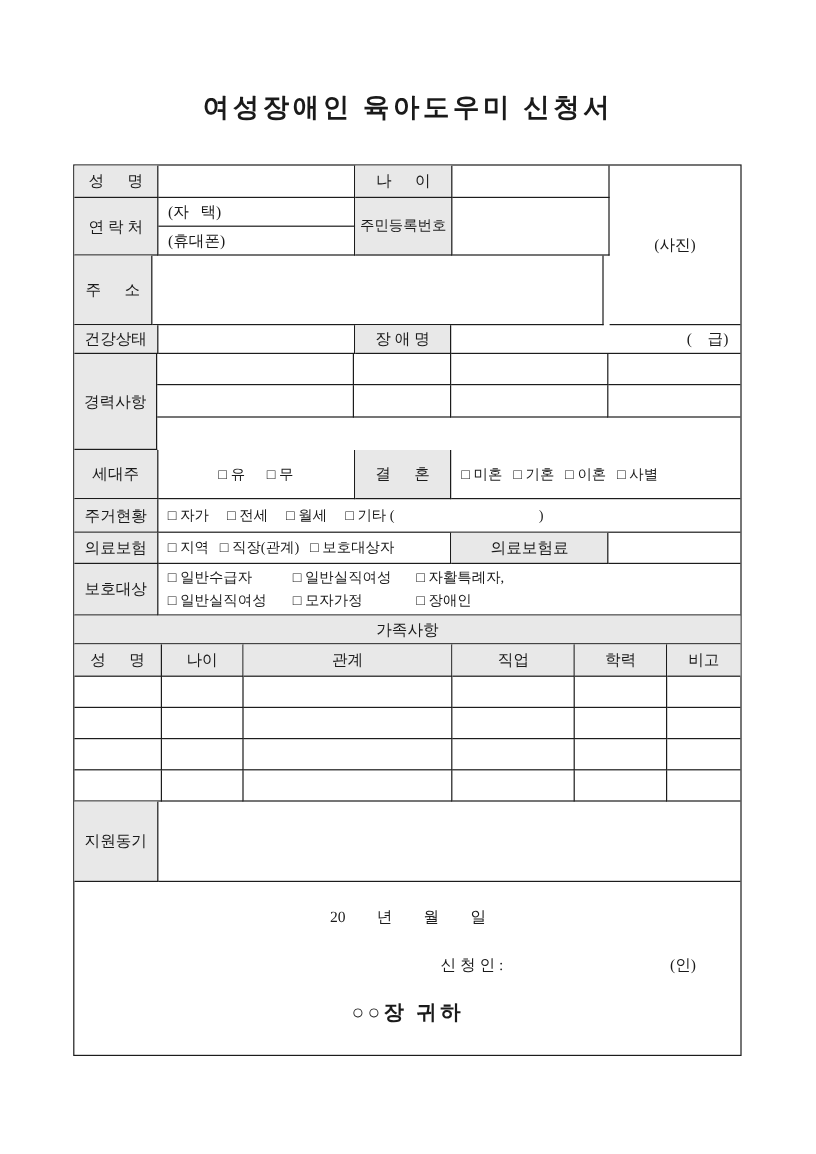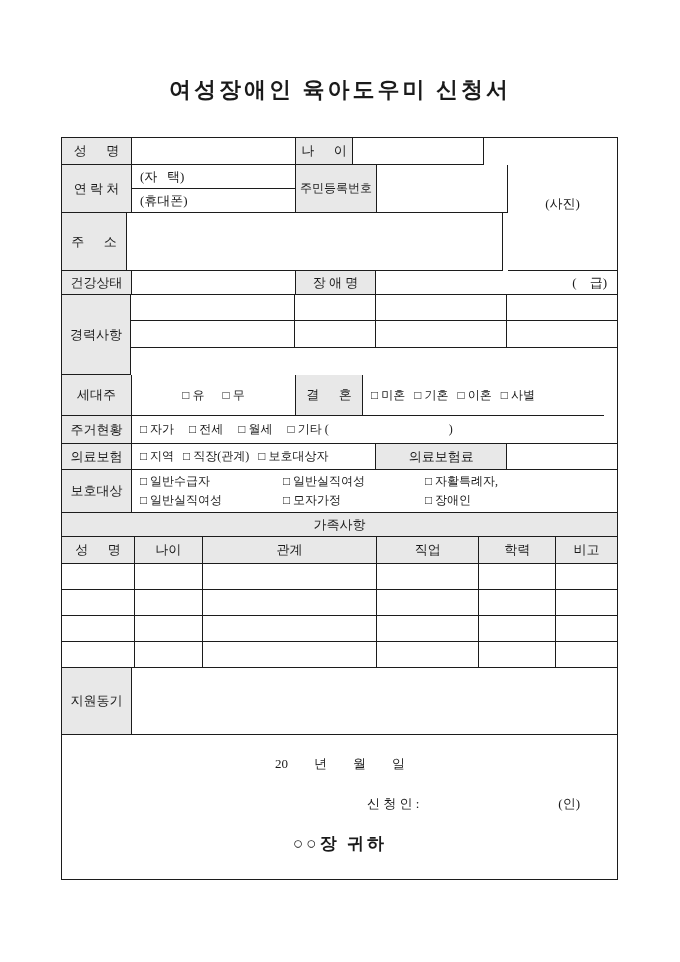--- a/index.html
+++ b/index.html
@@ -24,21 +24,21 @@
     display:flex; align-items:center; justify-content:center;
     white-space:pre; overflow:hidden;
   }
   .lab { background:#e8e8e8; }
   .nr { border-right:none; }
   .nb { border-bottom:none; }
   .left { justify-content:flex-start; padding-left:8px; }
   .right { justify-content:flex-end; padding-right:10px; }
   .sm { font-size:12px; }
   .stack { flex-direction:column; align-items:flex-start; justify-content:center; padding-left:8px; line-height:19px; }
-  .optline { display:flex;gap:39px; }
+  .optline { display:flex; }
   .optline span { display:inline-block; white-space:pre; }
   .footer-cell { position:relative; box-sizing:border-box; }
   .footer-date { position:absolute; top:20px; left:0; width:100%; text-align:center; white-space:pre; }
   .footer-applicant { position:absolute; top:60px; left:305px; white-space:pre; }
   .footer-seal { position:absolute; top:60px; right:38px; white-space:pre; }
   .footer-recipient { position:absolute; top:97px; left:0; width:100%; text-align:center; font-size:17px; font-weight:bold; letter-spacing:3px; }
 </style>
 </head>
 <body>
 
@@ -46,21 +46,21 @@
 
   <div class="title">여성장애인 육아도우미 신청서</div>
 
   <div class="tbl">
 
     <div class="row" style="height:133px">
       <div class="col" style="width:446px">
         <div class="row" style="height:27px">
           <div class="c lab" style="width:70px">성      명</div>
           <div class="c" style="width:164px"></div>
-          <div class="c lab" style="width:57px">나      이</div>
+          <div class="c lab" style="width:81px">나      이</div>
           <div class="c" style="width:131px"></div>
         </div>
         <div class="row" style="height:48px">
           <div class="c lab" style="width:70px;height:48px">연 락 처</div>
           <div class="col" style="width:164px">
             <div class="c left" style="height:24px">(자   택)</div>
             <div class="c left" style="height:24px">(휴대폰)</div>
           </div>
           <div class="c lab sm" style="width:81px;height:48px">주민등록번호</div>
           <div class="c" style="width:131px;height:48px"></div>
@@ -94,21 +94,21 @@
           <div class="c" style="width:81px"></div>
           <div class="c" style="width:131px"></div>
           <div class="c nr" style="width:110px"></div>
         </div>
       </div>
     </div>
 
     <div class="row" style="height:41px">
       <div class="c lab" style="width:70px">세대주</div>
       <div class="c sm" style="width:164px">□ 유      □ 무</div>
-      <div class="c lab" style="width:67px">결      혼</div>
+      <div class="c lab" style="width:81px">결      혼</div>
       <div class="c nr stack sm" style="width:241px">
         <span>□ 미혼   □ 기혼   □ 이혼   □ 사별</span>
       </div>
     </div>
 
     <div class="row" style="height:28px">
       <div class="c lab" style="width:70px">주거현황</div>
       <div class="c nr left sm" style="width:486px">□ 자가     □ 전세     □ 월세     □ 기타 (                                        )</div>
     </div>
 

